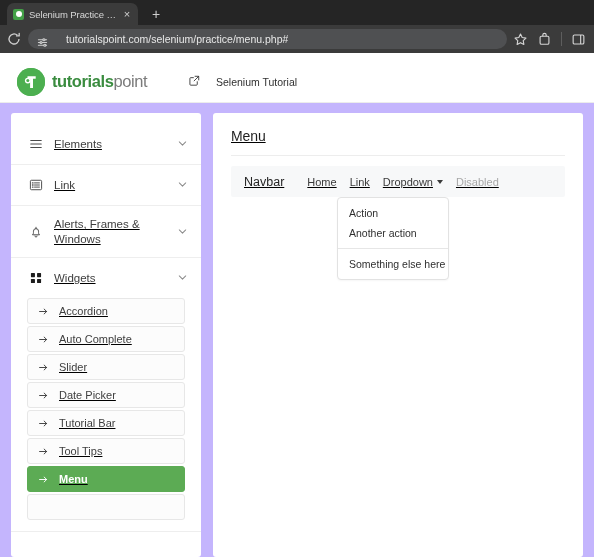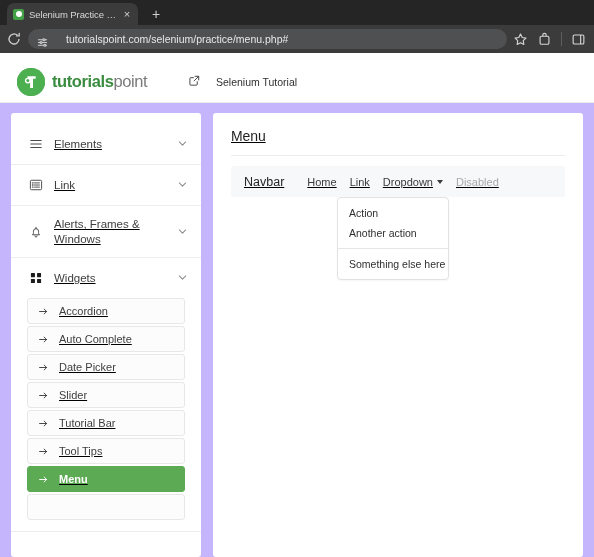--- a/index.html
+++ b/index.html
@@ -437,30 +437,30 @@
                 </span>
                 <span>Auto Complete</span>
               </div>
               <div class="sub-item">
                 <span class="arrow">
                   <svg viewBox="0 0 14 14" width="11" height="11" fill="none" stroke="currentColor" stroke-width="1.2" stroke-linecap="round" stroke-linejoin="round">
                     <path d="M2 7h9"></path>
                     <path d="M7.8 3.9L11 7l-3.2 3.1"></path>
                   </svg>
                 </span>
+                <span>Slider</span>
+              </div>
+              <div class="sub-item">
+                <span class="arrow">
+                  <svg viewBox="0 0 14 14" width="11" height="11" fill="none" stroke="currentColor" stroke-width="1.2" stroke-linecap="round" stroke-linejoin="round">
+                    <path d="M2 7h9"></path>
+                    <path d="M7.8 3.9L11 7l-3.2 3.1"></path>
+                  </svg>
+                </span>
                 <span>Date Picker</span>
-              </div>
-              <div class="sub-item">
-                <span class="arrow">
-                  <svg viewBox="0 0 14 14" width="11" height="11" fill="none" stroke="currentColor" stroke-width="1.2" stroke-linecap="round" stroke-linejoin="round">
-                    <path d="M2 7h9"></path>
-                    <path d="M7.8 3.9L11 7l-3.2 3.1"></path>
-                  </svg>
-                </span>
-                <span>Slider</span>
               </div>
               <div class="sub-item">
                 <span class="arrow">
                   <svg viewBox="0 0 14 14" width="11" height="11" fill="none" stroke="currentColor" stroke-width="1.2" stroke-linecap="round" stroke-linejoin="round">
                     <path d="M2 7h9"></path>
                     <path d="M7.8 3.9L11 7l-3.2 3.1"></path>
                   </svg>
                 </span>
                 <span>Tutorial Bar</span>
               </div>

